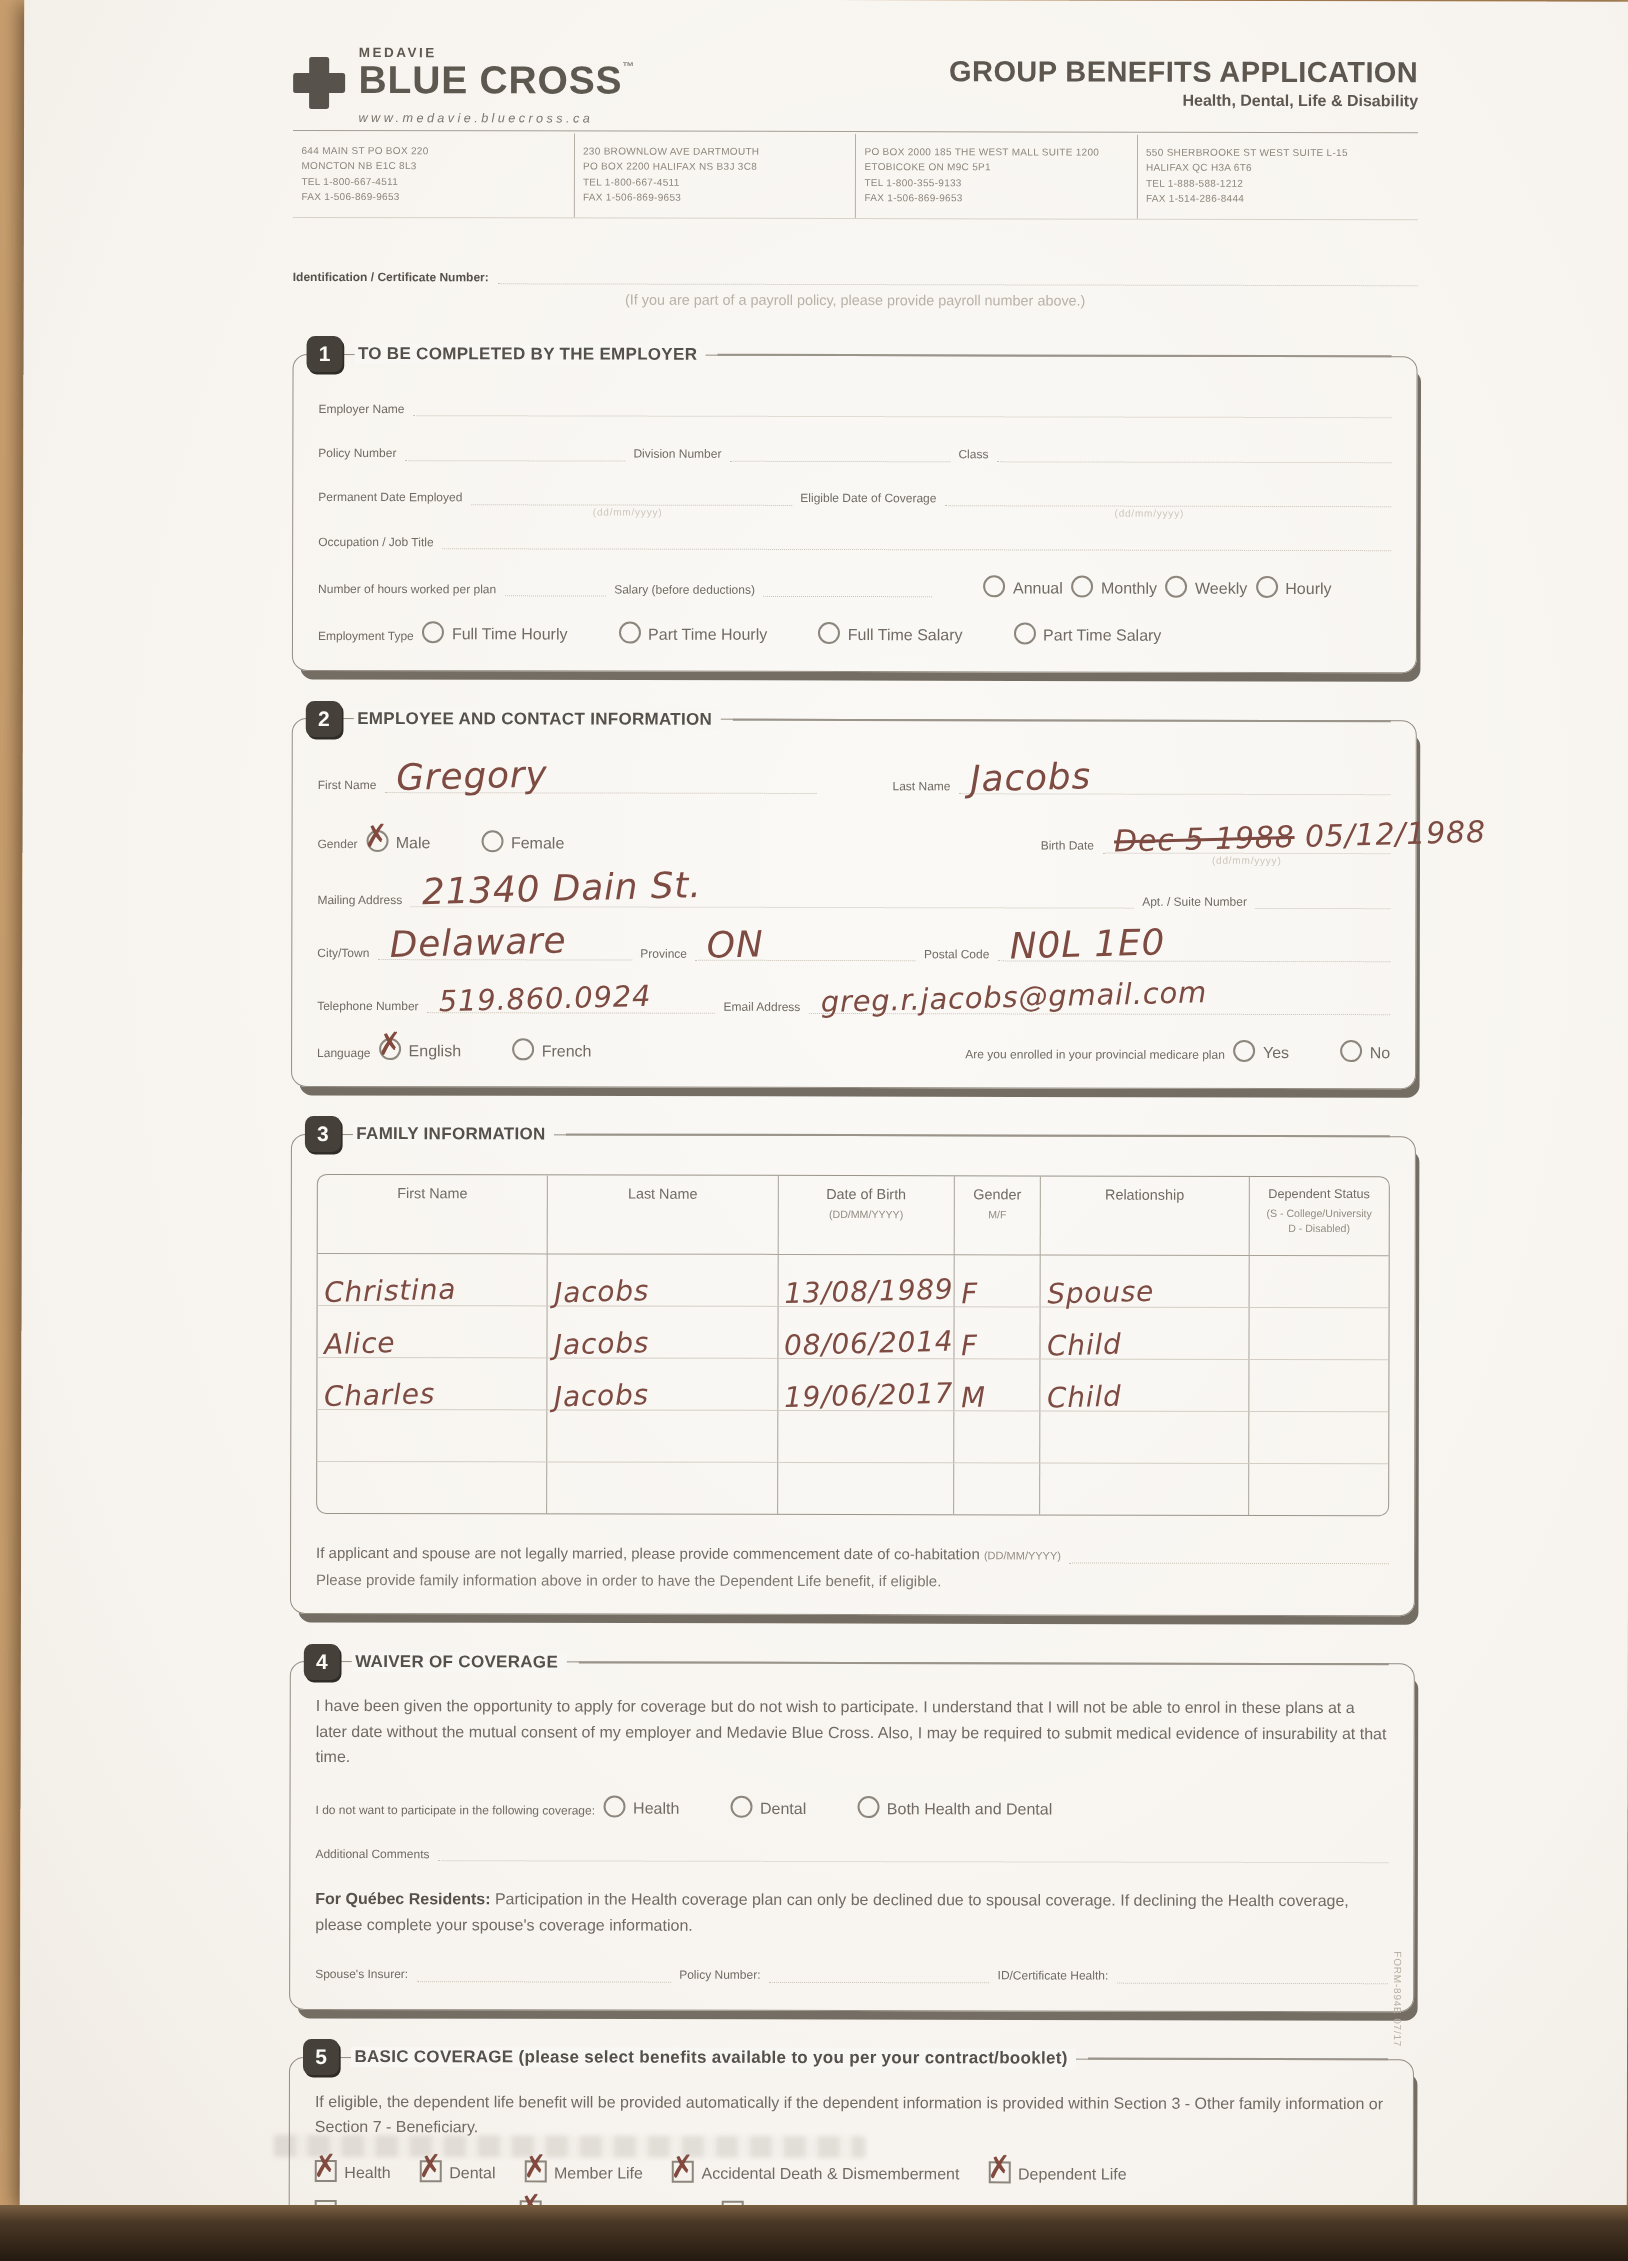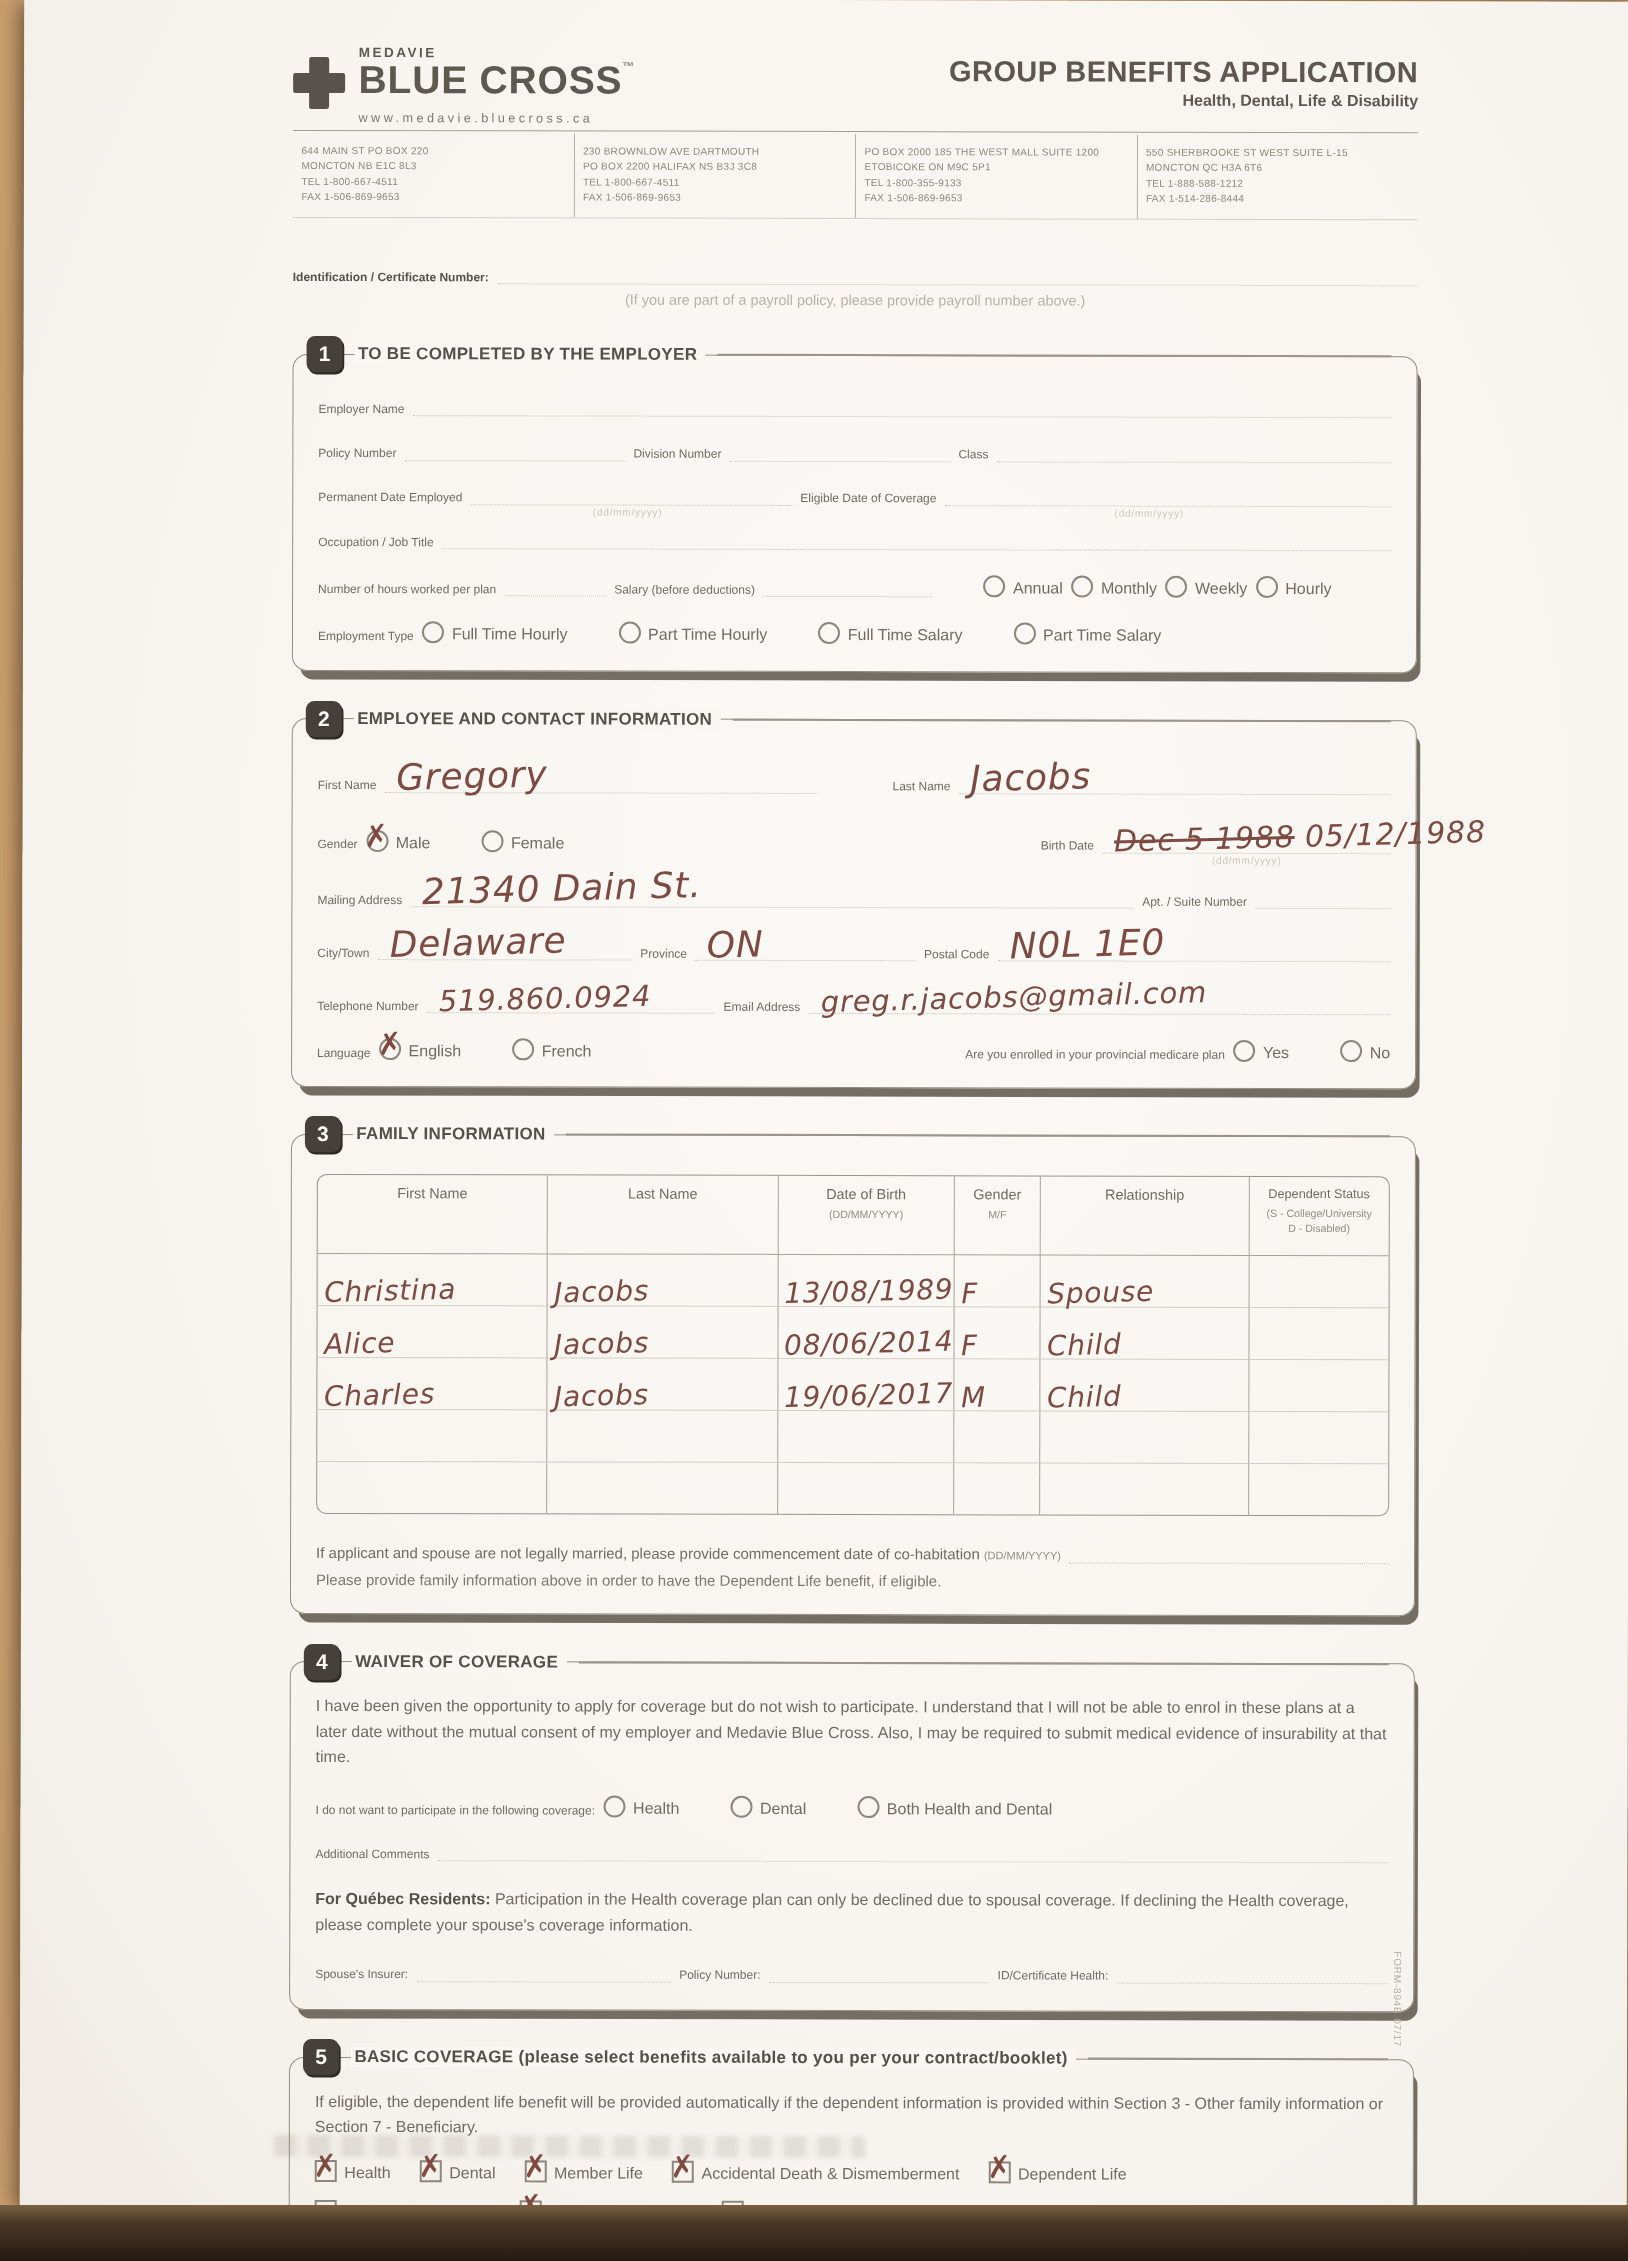--- a/index.html
+++ b/index.html
@@ -21,21 +21,21 @@
   
   .hdr{display:flex;justify-content:space-between;align-items:flex-start;}
   .brand{display:flex;gap:13.5px;align-items:flex-start;}
   .cross{width:52px;height:52px;position:relative;margin-top:12px;}
   .cross:before,.cross:after{content:"";position:absolute;background:#57524b;}
   .cross:before{left:16px;top:0;width:20px;height:52px;border-radius:2.5px;}
   .cross:after{top:16px;left:0;height:20px;width:52px;border-radius:2.5px;}
   .brand-pre{font-size:13.5px;font-weight:bold;letter-spacing:2.5px;color:#5d5850;}
   .brand-name{font-size:39px;font-weight:bold;letter-spacing:0.8px;color:#5d5850;line-height:1;}
   .brand-tm{font-size:12px;vertical-align:top;color:#8a847c;}
-  .brand-url{font-size:12.7px;letter-spacing:3.4px;color:#7d776f;margin-top:12px;}
+  .brand-url{font-size:12.7px;letter-spacing:3.4px;color:#7d776f;margin-top:12px;font-style:italic;}
   .hdr-title{text-align:right;color:#5d5750;margin-top:8.5px;}
   .hdr-title .t1{font-size:29px;font-weight:bold;letter-spacing:0.4px;}
   .hdr-title .t2{font-size:16px;font-weight:bold;margin-top:3.4px;}
   .hdr-rule{border-top:1.7px solid #a59e94;margin-top:5px;}
 
   
   .offices{display:flex;margin-top:1.7px;border-bottom:0.8px solid #d8d2c8;}
   .office{flex:1;padding:10px 12px 12px 8.5px;font-size:10px;line-height:1.55;color:#8d867c;letter-spacing:0.3px;}
   .office + .office{border-left:0.8px solid #b6afa5;}
 
@@ -129,21 +129,21 @@
           <div>FAX  1-506-869-9653</div>
       </div>
       <div class="office">
         <div>PO BOX 2000  185 THE WEST MALL  SUITE 1200</div>
           <div>ETOBICOKE ON  M9C 5P1</div>
         <div>TEL  1-800-355-9133</div>
           <div>FAX  1-506-869-9653</div>
       </div>
       <div class="office">
         <div>550 SHERBROOKE ST WEST  SUITE L-15</div>
-          <div>MONCTON QC H3A 6T6</div>
+          <div>HALIFAX QC H3A 6T6</div>
         <div>TEL  1-888-588-1212</div>
           <div>FAX  1-514-286-8444</div>
       </div>
     </div>
 
     <div class="row" style="margin-top:47px;margin-bottom:6.8px;">
       <span class="lbl b">Identification / Certificate Number:</span>
       <span class="line"></span>
     </div>
     <div class="note" style="text-align:center;color:#b9b2a7;">(If you are part of a payroll policy, please provide payroll number above.)</div>

